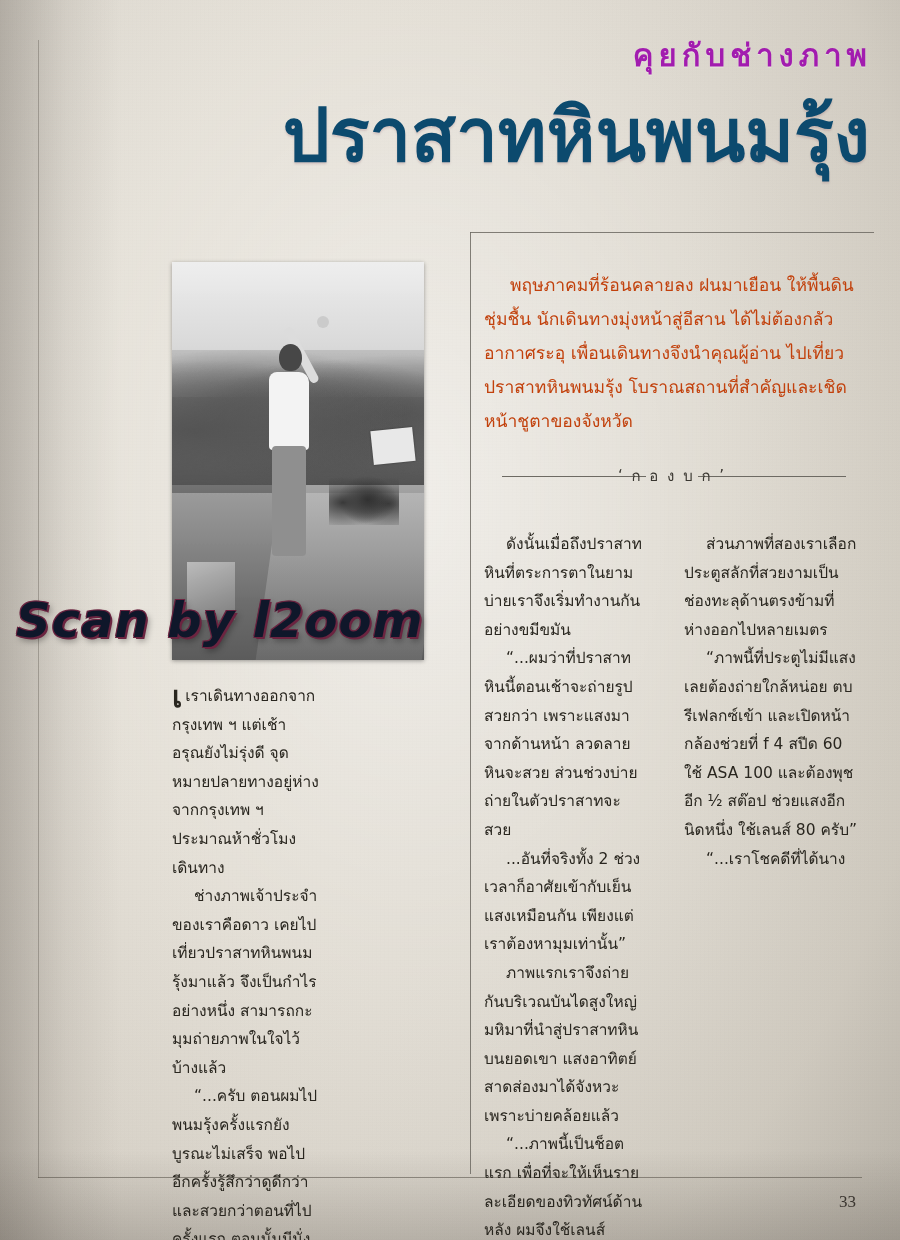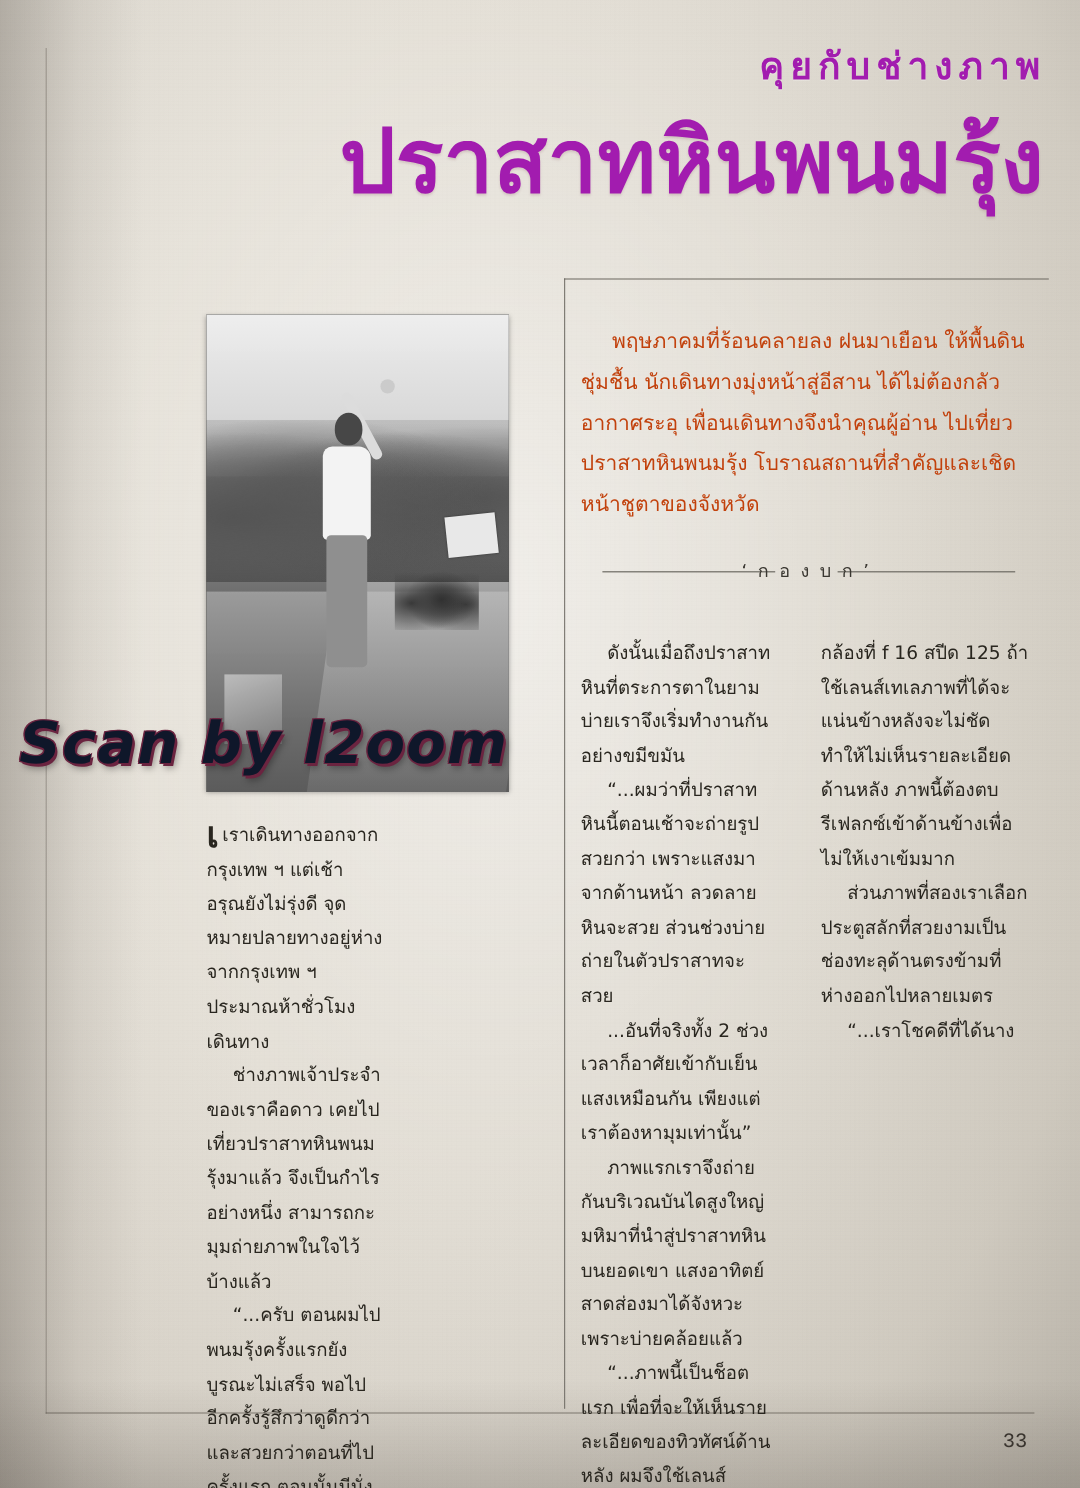--- a/index.html
+++ b/index.html
@@ -57,21 +57,21 @@
     text-shadow: 0 1px 0 rgba(255,255,255,0.4);
     white-space: nowrap;
   }
   .headline {
     position: absolute;
     right: 30px;
     top: 98px;
     font-size: 74px;
     line-height: 1.0;
     font-weight: 700;
-    color: #a21caf;
+    color: #0c4a6e;
     font-family: "DejaVu Sans", sans-serif;
     letter-spacing: 0px;
     white-space: nowrap;
     text-shadow: 0 2px 2px rgba(120,60,80,0.18);
   }
 
   
   .photo-wrap {
     position: absolute;
     left: 172px;
@@ -258,21 +258,21 @@
   }
 
   .col1 { left: 172px; top: 682px; width: 148px; }
   .col2 { left: 484px; top: 530px; width: 160px; }
   .col3 { left: 684px; top: 530px; width: 176px; }
 
   .folio {
     position: absolute;
     right: 44px;
     bottom: 28px;
-    font-family: Liberation Mono, monospace;
+    font-family: Liberation Serif, serif;
     font-size: 17px;
     color: #3a352f;
   }
 
   .bottom-rule {
     position: absolute;
     left: 38px;
     right: 38px;
     bottom: 62px;
     height: 1px;
@@ -341,18 +341,18 @@
 
 <div class="col col2">
   <p><span class="ind"></span><span>ดังนั้นเมื่อถึงปราสาทหินที่ตระการตาในยามบ่ายเราจึงเริ่มทำงานกันอย่างขมีขมัน</span></p>
   <p><span class="ind"></span><span>“...ผมว่าที่ปราสาทหินนี้ตอนเช้าจะถ่ายรูปสวยกว่า เพราะแสงมาจากด้านหน้า ลวดลายหินจะสวย ส่วนช่วงบ่ายถ่ายในตัวปราสาทจะสวย</span></p>
   <p><span class="ind"></span><span>...อันที่จริงทั้ง 2 ช่วงเวลาก็อาศัยเข้ากับเย็นแสงเหมือนกัน เพียงแต่เราต้องหามุมเท่านั้น”</span></p>
   <p><span class="ind"></span><span>ภาพแรกเราจึงถ่ายกันบริเวณบันไดสูงใหญ่มหิมาที่นำสู่ปราสาทหินบนยอดเขา แสงอาทิตย์สาดส่องมาได้จังหวะ เพราะบ่ายคล้อยแล้ว</span></p>
   <p><span class="ind"></span><span>“...ภาพนี้เป็นช็อตแรก เพื่อที่จะให้เห็นรายละเอียดของทิวทัศน์ด้านหลัง ผมจึงใช้เลนส์มาตรฐานเปิดหน้า</span></p>
 </div>
 
 <div class="col col3">
-  <p><span>กล้องที่ f 16 สปีด 125 ถ้าใช้เลนส์เทเลภาพที่ได้จะแน่นข้างหลังจะไม่ชัด ทำให้ไม่เห็นรายละเอียดด้านหลัง ภาพนี้ต้องตบรีเฟลกซ์เข้าด้านข้างเพื่อไม่ให้เงาเข้มมาก</span></p>
   <p><span class="ind"></span><span>ส่วนภาพที่สองเราเลือกประตูสลักที่สวยงามเป็นช่องทะลุด้านตรงข้ามที่ห่างออกไปหลายเมตร</span></p>
+  <p><span class="ind"></span><span>“ภาพนี้ที่ประตูไม่มีแสงเลยต้องถ่ายใกล้หน่อย ตบรีเฟลกซ์เข้า และเปิดหน้ากล้องช่วยที่ f 4 สปีด 60 ใช้ ASA 100 และต้องพุชอีก ½ สต๊อป ช่วยแสงอีกนิดหนึ่ง ใช้เลนส์ 80 ครับ”</span></p>
   <p><span class="ind"></span><span>“...เราโชคดีที่ได้นาง</span></p>
 </div>
 
 <div class="folio">33</div>
 
 </body></html>

